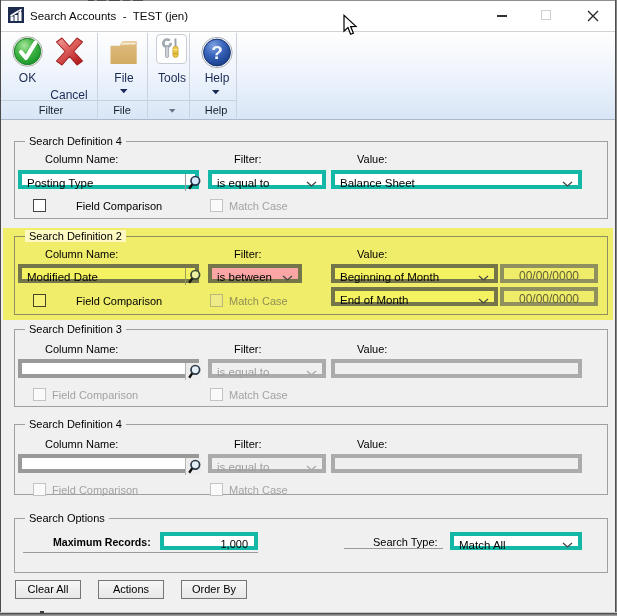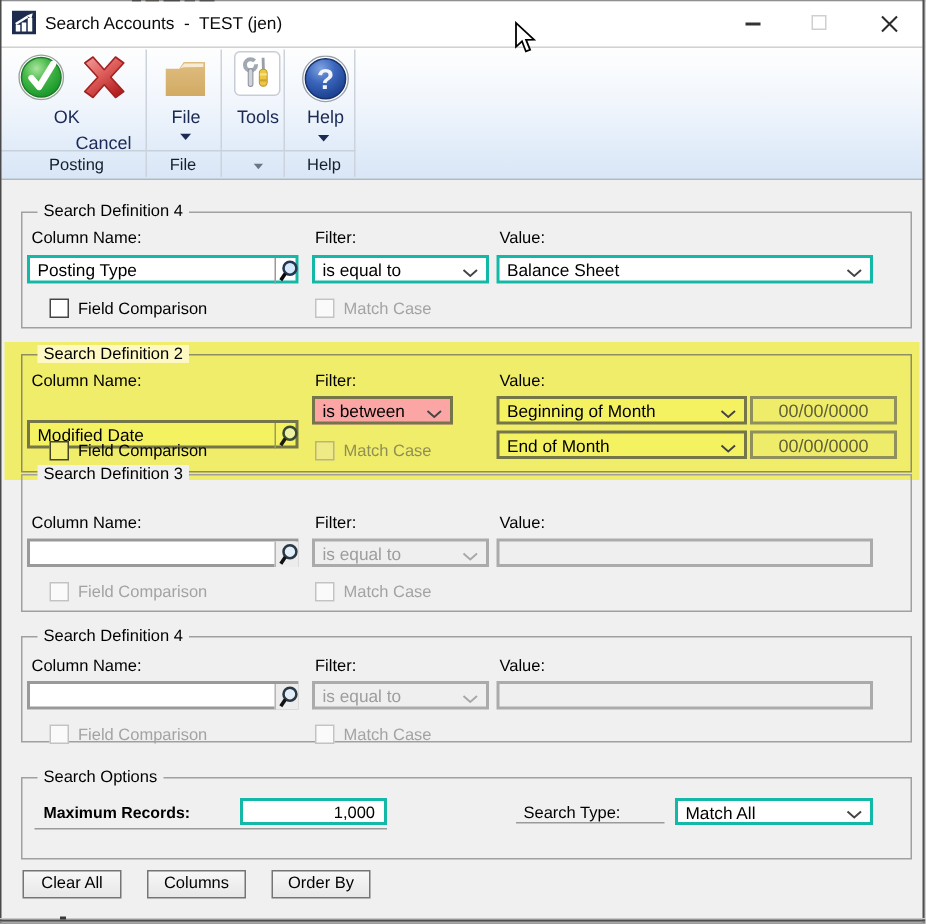--- a/index.html
+++ b/index.html
@@ -1,22 +1,22 @@
 <!DOCTYPE html>
 <html><head>
 <meta charset="utf-8">
 <style>
   html,body{margin:0;padding:0;}
   body{width:617px;height:616px;position:relative;overflow:hidden;
        font-family:"Liberation Sans",sans-serif;background:#f0f0f0;}
   .abs{position:absolute;}
-  .lbl{position:absolute;font-size:11px;color:#000;white-space:nowrap;}
+  .lbl{position:absolute;font-size:11px;color:#000;white-space:nowrap;margin-left:24px;}
   .glbl{position:absolute;font-size:11px;color:#a3a3a3;white-space:nowrap;}
   .field{position:absolute;box-sizing:border-box;height:19px;background:#fff;
-         border:2px solid #14b8a6;font-size:11.5px;color:#000;}
+         border:4px solid #14b8a6;font-size:11.5px;color:#000;}
   .field .txt{position:absolute;left:5px;top:2.5px;font-size:11.5px;white-space:nowrap;}
   .gb{position:absolute;box-sizing:border-box;border:1px solid #a0a0a0;left:14px;width:594px;}
   .gb .leg{position:absolute;top:-7px;left:10px;padding:0 4px;font-size:11px;background:#f0f0f0;white-space:nowrap;color:#000;}
   .cb{position:absolute;box-sizing:border-box;width:13px;height:13px;background:#fff;border:1px solid #454545;}
   .cbd{position:absolute;box-sizing:border-box;width:13px;height:13px;background:#fafafa;border:1px solid #c3c3c3;}
   .chev{position:absolute;right:5px;top:7px;}
   .btn{position:absolute;box-sizing:border-box;height:19px;width:66px;top:580px;
        background:linear-gradient(#f7f7f7,#e7e7e7);border:1px solid #757575;
        font-size:11px;color:#000;text-align:center;line-height:17px;}
   .riblbl{position:absolute;font-size:12px;color:#1b2a55;text-align:center;white-space:nowrap;}
@@ -74,21 +74,21 @@
     <radialGradient id="gOK" cx="38%" cy="28%" r="78%">
       <stop offset="0%" stop-color="#a9e59e"></stop>
         <stop offset="40%" stop-color="#4cbb4c"></stop>
       <stop offset="100%" stop-color="#129327"></stop>
     </radialGradient>
   </defs>
   <circle cx="15.5" cy="15.5" r="14.8" fill="#fff" stroke="#9aa39a" stroke-width="0.9"></circle>
   <circle cx="15.5" cy="15.5" r="13.2" fill="url(#gOK)" stroke="#1e7d28" stroke-width="1"></circle>
   <path d="M9 16 L14 22 L23.5 6.5" stroke="#fff" stroke-width="4.2" fill="none" stroke-linecap="round" stroke-linejoin="round"></path>
 </svg>
-<div class="riblbl" style="left:28px;top:71px;width:33px;text-align:center;">OK</div>
+<div class="riblbl" style="left:11px;top:71px;width:33px;text-align:center;">OK</div>
 
 <svg class="abs" style="left:53px;top:36px;" width="33" height="31">
   <defs>
     <linearGradient id="gX" x1="0%" y1="0%" x2="70%" y2="100%">
       <stop offset="0%" stop-color="#f2a09e"></stop>
         <stop offset="45%" stop-color="#e06360"></stop>
       <stop offset="100%" stop-color="#b41f1f"></stop>
     </linearGradient>
   </defs>
   <path d="M3.5 6 L9 2 L16.5 10.5 L24 2 L29.5 6 L20.8 15.5 L29.5 25 L24 29 L16.5 20.5 L9 29 L3.5 25 L12.2 15.5 Z" fill="url(#gX)" stroke="#a22222" stroke-width="1.1" stroke-linejoin="round"></path>
@@ -132,21 +132,21 @@
   </defs>
   <circle cx="16" cy="15.5" r="15.2" fill="#fff" stroke="#9aa0ab" stroke-width="0.9"></circle>
   <circle cx="16" cy="15.5" r="13.4" fill="url(#gH)" stroke="#16336e" stroke-width="1"></circle>
   <text x="16" y="22" text-anchor="middle" font-family="Liberation Sans" font-size="19" font-weight="bold" fill="#f2f5fa">?</text>
 </svg>
 <div class="riblbl" style="left:196px;top:71px;width:42px;">Help</div>
 <svg class="abs" style="left:212px;top:90px;" width="8" height="5">
     <path d="M0 0 h7.5 l-3.75 4.3 z" fill="#1b2a55"></path>
   </svg>
 
-<div class="cap" style="left:21px;width:60px;">Posting</div>
+<div class="cap" style="left:21px;width:60px;">Filter</div>
 <div class="cap" style="left:102px;width:40px;">File</div>
 <svg class="abs" style="left:169px;top:109px;" width="7" height="4">
     <path d="M0 0 h6.5 l-3.25 3.8 z" fill="#6a7587"></path>
   </svg>
 <div class="cap" style="left:196px;width:40px;">Help</div>
 
 <div class="abs" style="left:3px;top:228px;width:610px;height:92px;background:#f0ed6b;"></div>
 
 <div class="gb" style="top:141px;height:78px;">
     <span class="leg">Search Definition 4</span>
@@ -178,21 +178,21 @@
 <div class="lbl" style="left:52px;top:200px;">Field Comparison</div>
 <div class="cbd" style="left:210px;top:199px;"></div>
 <div class="glbl" style="left:229px;top:200px;">Match Case</div>
 
 <div class="gb" style="top:236px;height:79px;border-color:#8e8e62;">
     <span class="leg" style="background:#fef9c3;">Search Definition 2</span>
   </div>
 <div class="lbl" style="left:21px;top:248px;">Column Name:</div>
 <div class="lbl" style="left:210px;top:248px;">Filter:</div>
 <div class="lbl" style="left:333px;top:248px;">Value:</div>
-<div class="field" style="left:18px;top:280px;width:181px;background:#f5f262;border-color:#75754a;padding-left:32px;">
+<div class="field" style="left:18px;top:264px;width:181px;background:#f5f262;border-color:#75754a;padding-left:32px;">
   <span class="txt">Modified Date</span>
   <span class="abs" style="left:163px;top:0;width:1px;height:17px;background:#9b9b5e;"></span>
   <svg class="abs" style="left:165px;top:1px;" width="15" height="16">
     <circle cx="8.3" cy="5.8" r="4.3" fill="#eef0a2" stroke="#3a4a32" stroke-width="1.7"></circle>
     <line x1="5.2" y1="9.4" x2="2.2" y2="13.8" stroke="#1a1a10" stroke-width="2.4"></line>
   </svg>
 </div>
 <div class="field" style="left:208px;top:264px;width:94px;background:#fca5a5;border-color:#75754a;">
   <span class="txt">is between</span>
   <svg class="chev" width="11" height="6">
@@ -211,21 +211,21 @@
   <svg class="chev" width="11" height="6">
       <path d="M1 1 L5.5 5 L10 1" stroke="#444" stroke-width="1.3" fill="none"></path>
     </svg>
 </div>
 <div class="field" style="left:500px;top:287px;width:98px;background:#efec6a;border-color:#90905e;color:#60603a;text-align:center;line-height:17px;font-size:12px;">00/00/0000</div>
 <div class="cb" style="left:33px;top:294px;background:#f5f277;border-color:#454528;"></div>
 <div class="lbl" style="left:52px;top:295px;">Field Comparison</div>
 <div class="cbd" style="left:210px;top:294px;background:#eeeb86;border-color:#b9b676;"></div>
 <div class="glbl" style="left:229px;top:295px;color:#8f8f55;">Match Case</div>
 
-<div class="gb" style="top:316px;height:92px;">
+<div class="gb" style="top:329px;height:78px;">
     <span class="leg">Search Definition 3</span>
   </div>
 <div class="lbl" style="left:21px;top:343px;">Column Name:</div>
 <div class="lbl" style="left:210px;top:343px;">Filter:</div>
 <div class="lbl" style="left:333px;top:343px;">Value:</div>
 <div class="field" style="left:18px;top:359px;width:181px;border-color:#999;">
   <span class="abs" style="left:163px;top:0;width:16px;height:17px;background:#ececec;"></span>
   <span class="abs" style="left:163px;top:0;width:1px;height:17px;background:#b5b5b5;"></span>
   <svg class="abs" style="left:165px;top:1px;" width="15" height="16">
     <circle cx="8.3" cy="5.8" r="4.3" fill="#e4eef8" stroke="#2a3846" stroke-width="1.7"></circle>
@@ -283,14 +283,14 @@
 <div class="field" style="left:450px;top:532px;width:132px;height:18px;text-align:center;">
   <span class="txt">Match All</span>
   <svg class="chev" style="top:6px;" width="11" height="6">
       <path d="M1 1 L5.5 5 L10 1" stroke="#444" stroke-width="1.3" fill="none"></path>
     </svg>
 </div>
 
 <div class="abs" style="left:40px;top:611px;width:4px;height:2px;background:#3a3a3a;z-index:51;"></div>
 
 <div class="btn" style="left:15px;">Clear All</div>
-<div class="btn" style="left:98px;">Columns</div>
+<div class="btn" style="left:98px;">Actions</div>
 <div class="btn" style="left:181px;">Order By</div>
 
 </body></html>

